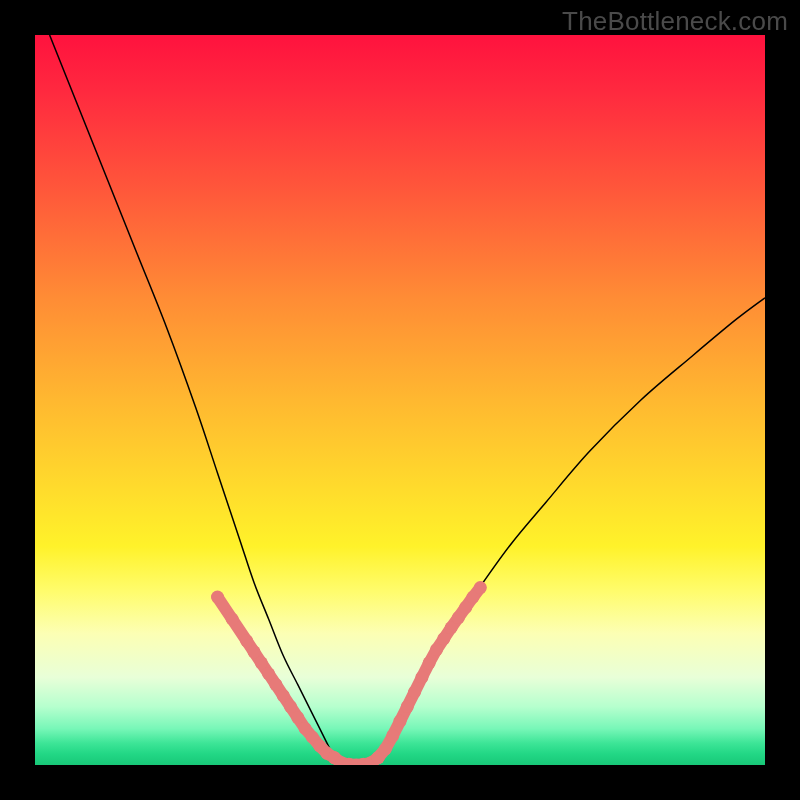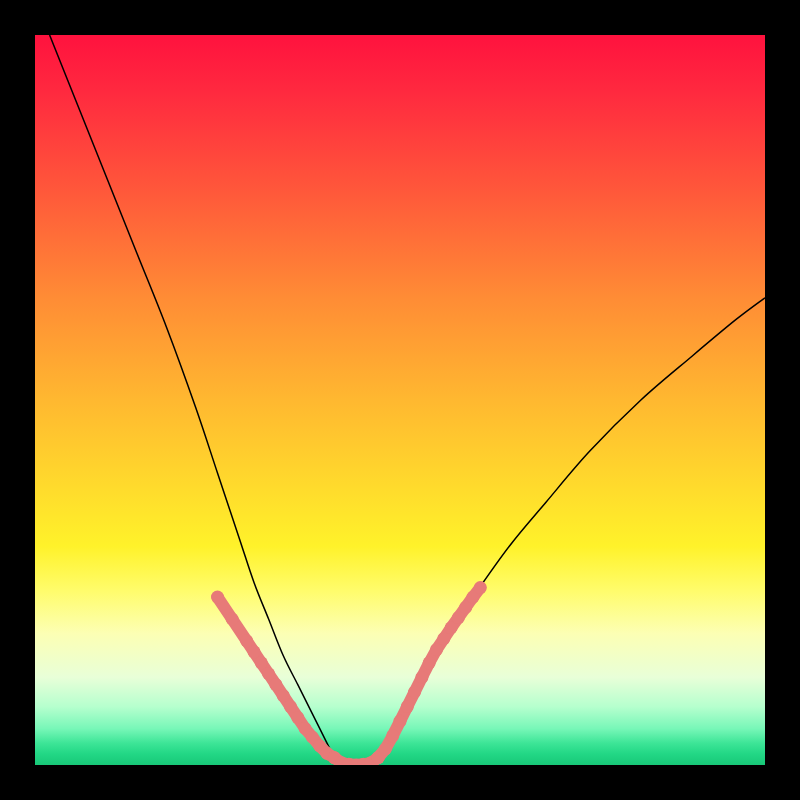--- a/index.html
+++ b/index.html
@@ -64,20 +64,21 @@
     inset: 0;
     width: 730px;
     height: 730px;
   }
 </style>
 </head>
 <body>
 
 <div class="frame">
 
+  <div class="watermark">TheBottleneck.com</div>
 
   <div class="plot">
     <div class="gradient"></div>
 
     <svg class="curves" viewBox="0 0 730 730" preserveAspectRatio="none">
       <path id="path-left" fill="none" stroke="#000" stroke-width="1.5" d="M 14.6 0 C 19.466666666666665 12.166666666666666, 34.06666666666666 48.66666666666667, 43.8 73 C 53.53333333333333 97.33333333333333, 63.266666666666666 121.66666666666666, 73 146 C 82.73333333333333 170.33333333333334, 92.46666666666667 194.6666666666667, 102.2 219.00000000000006 C 111.93333333333334 243.3333333333334, 121.66666666666667 266.45, 131.4 292 C 141.13333333333333 317.55, 152.08333333333331 347.9666666666667, 160.6 372.3 C 169.11666666666667 396.6333333333333, 175.2 416.1, 182.5 438 C 189.8 459.9, 198.31666666666666 485.45, 204.4 503.7 C 210.48333333333335 521.95, 214.13333333333333 534.1166666666667, 219 547.5 C 223.86666666666667 560.8833333333333, 228.73333333333332 571.8333333333334, 233.6 584 C 238.46666666666667 596.1666666666666, 243.33333333333334 609.55, 248.20000000000002 620.5 C 253.0666666666667 631.45, 257.93333333333334 639.9666666666667, 262.8 649.7 C 267.6666666666667 659.4333333333334, 272.5333333333333 669.1666666666666, 277.4 678.9 C 282.26666666666665 688.6333333333333, 288.35 700.8, 292 708.1 C 295.65 715.4000000000001, 298.0833333333333 720.2666666666667, 299.29999999999995 722.7"></path>
       <path id="path-right" fill="none" stroke="#000" stroke-width="1.5" d="M 343.09999999999997 722.7 C 345.5333333333333 719.0500000000001, 352.8333333333333 709.3166666666666, 357.7 700.8 C 362.56666666666666 692.2833333333333, 367.43333333333334 681.3333333333334, 372.3 671.6 C 377.1666666666667 661.8666666666667, 380.8166666666667 653.35, 386.90000000000003 642.4 C 392.98333333333335 631.4499999999999, 400.28333333333336 619.2833333333333, 408.8 605.9 C 417.31666666666666 592.5166666666667, 427.05 577.9166666666667, 438 562.1 C 448.95 546.2833333333333, 462.33333333333337 526.8166666666667, 474.5 511 C 486.66666666666663 495.18333333333334, 497.6166666666666 483.01666666666665, 510.99999999999994 467.2 C 524.3833333333332 451.3833333333333, 538.9833333333332 433.1333333333333, 554.8 416.1 C 570.6166666666667 399.0666666666667, 588.8666666666667 380.81666666666666, 605.9 365 C 622.9333333333333 349.18333333333334, 641.1833333333334 334.5833333333333, 657 321.2 C 672.8166666666666 307.81666666666666, 688.6333333333333 294.43333333333334, 700.8 284.7 C 712.9666666666666 274.96666666666664, 725.1333333333333 266.45, 730 262.8"></path>
       <path id="path-floor" fill="none" stroke="#000" stroke-width="1.5" d="M 299.29999999999995 722.7 C 300.51666666666665 723.5516666666667, 304.16666666666663 726.7149999999999, 306.59999999999997 727.81 C 309.0333333333333 728.905, 311.46666666666664 728.905, 313.9 729.27 C 316.3333333333333 729.635, 318.76666666666665 730, 321.2 730 C 323.6333333333333 730, 326.06666666666666 729.635, 328.5 729.27 C 330.93333333333334 728.905, 333.3666666666667 728.905, 335.8 727.81 C 338.23333333333335 726.7149999999999, 341.8833333333333 723.5516666666667, 343.09999999999997 722.7"></path>
       <g id="pink-group">
           <line x1="182.5" y1="562.1" x2="197.10000000000002" y2="584" stroke="#e77a78" stroke-width="12" stroke-linecap="round"></line>

